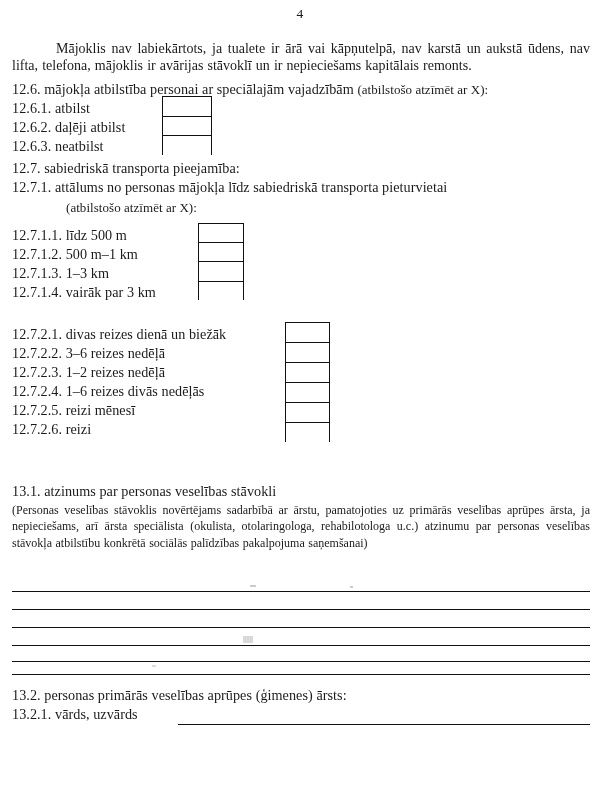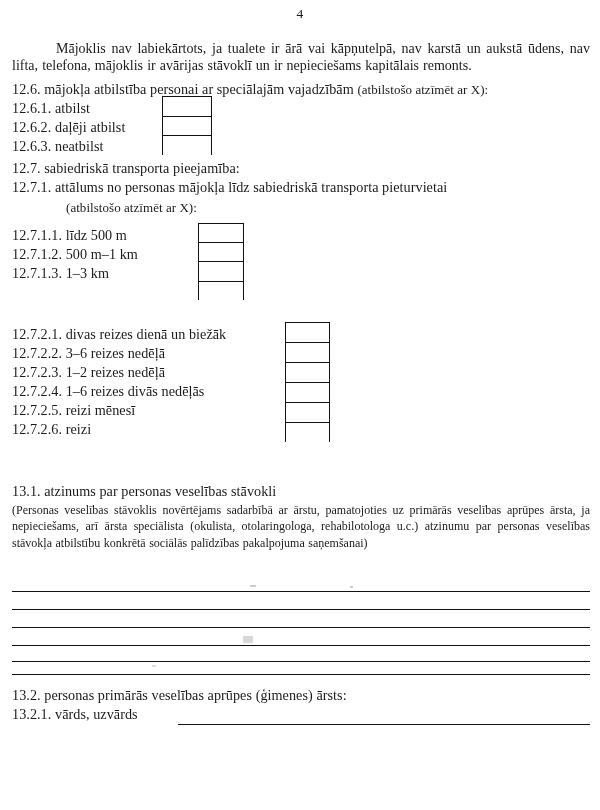--- a/index.html
+++ b/index.html
@@ -143,20 +143,24 @@
     <span>līdz 500 m</span>
   </div>
   <div class="abs line" style="left:12px; top:245px;">
     <span>12.7.1.2.</span>
     <span>500 m–1 km</span>
   </div>
   <div class="abs line" style="left:12px; top:264px;">
     <span>12.7.1.3.</span>
     <span>1–3 km</span>
   </div>
+  <div class="abs line" style="left:12px; top:283px;">
+    <span>12.7.1.4.</span>
+    <span>vairāk par 3 km</span>
+  </div>
 
   <div class="boxstack" style="left:198px; top:223px; width:46px; height:77px;">
     <div class="cell" style="height:19.2px;"></div>
     <div class="cell" style="height:19.2px;"></div>
     <div class="cell" style="height:19.2px;"></div>
     <div class="cell" style="height:19.2px;"></div>
   </div>
 
 
   <div class="abs line" style="left:12px; top:325px;">

